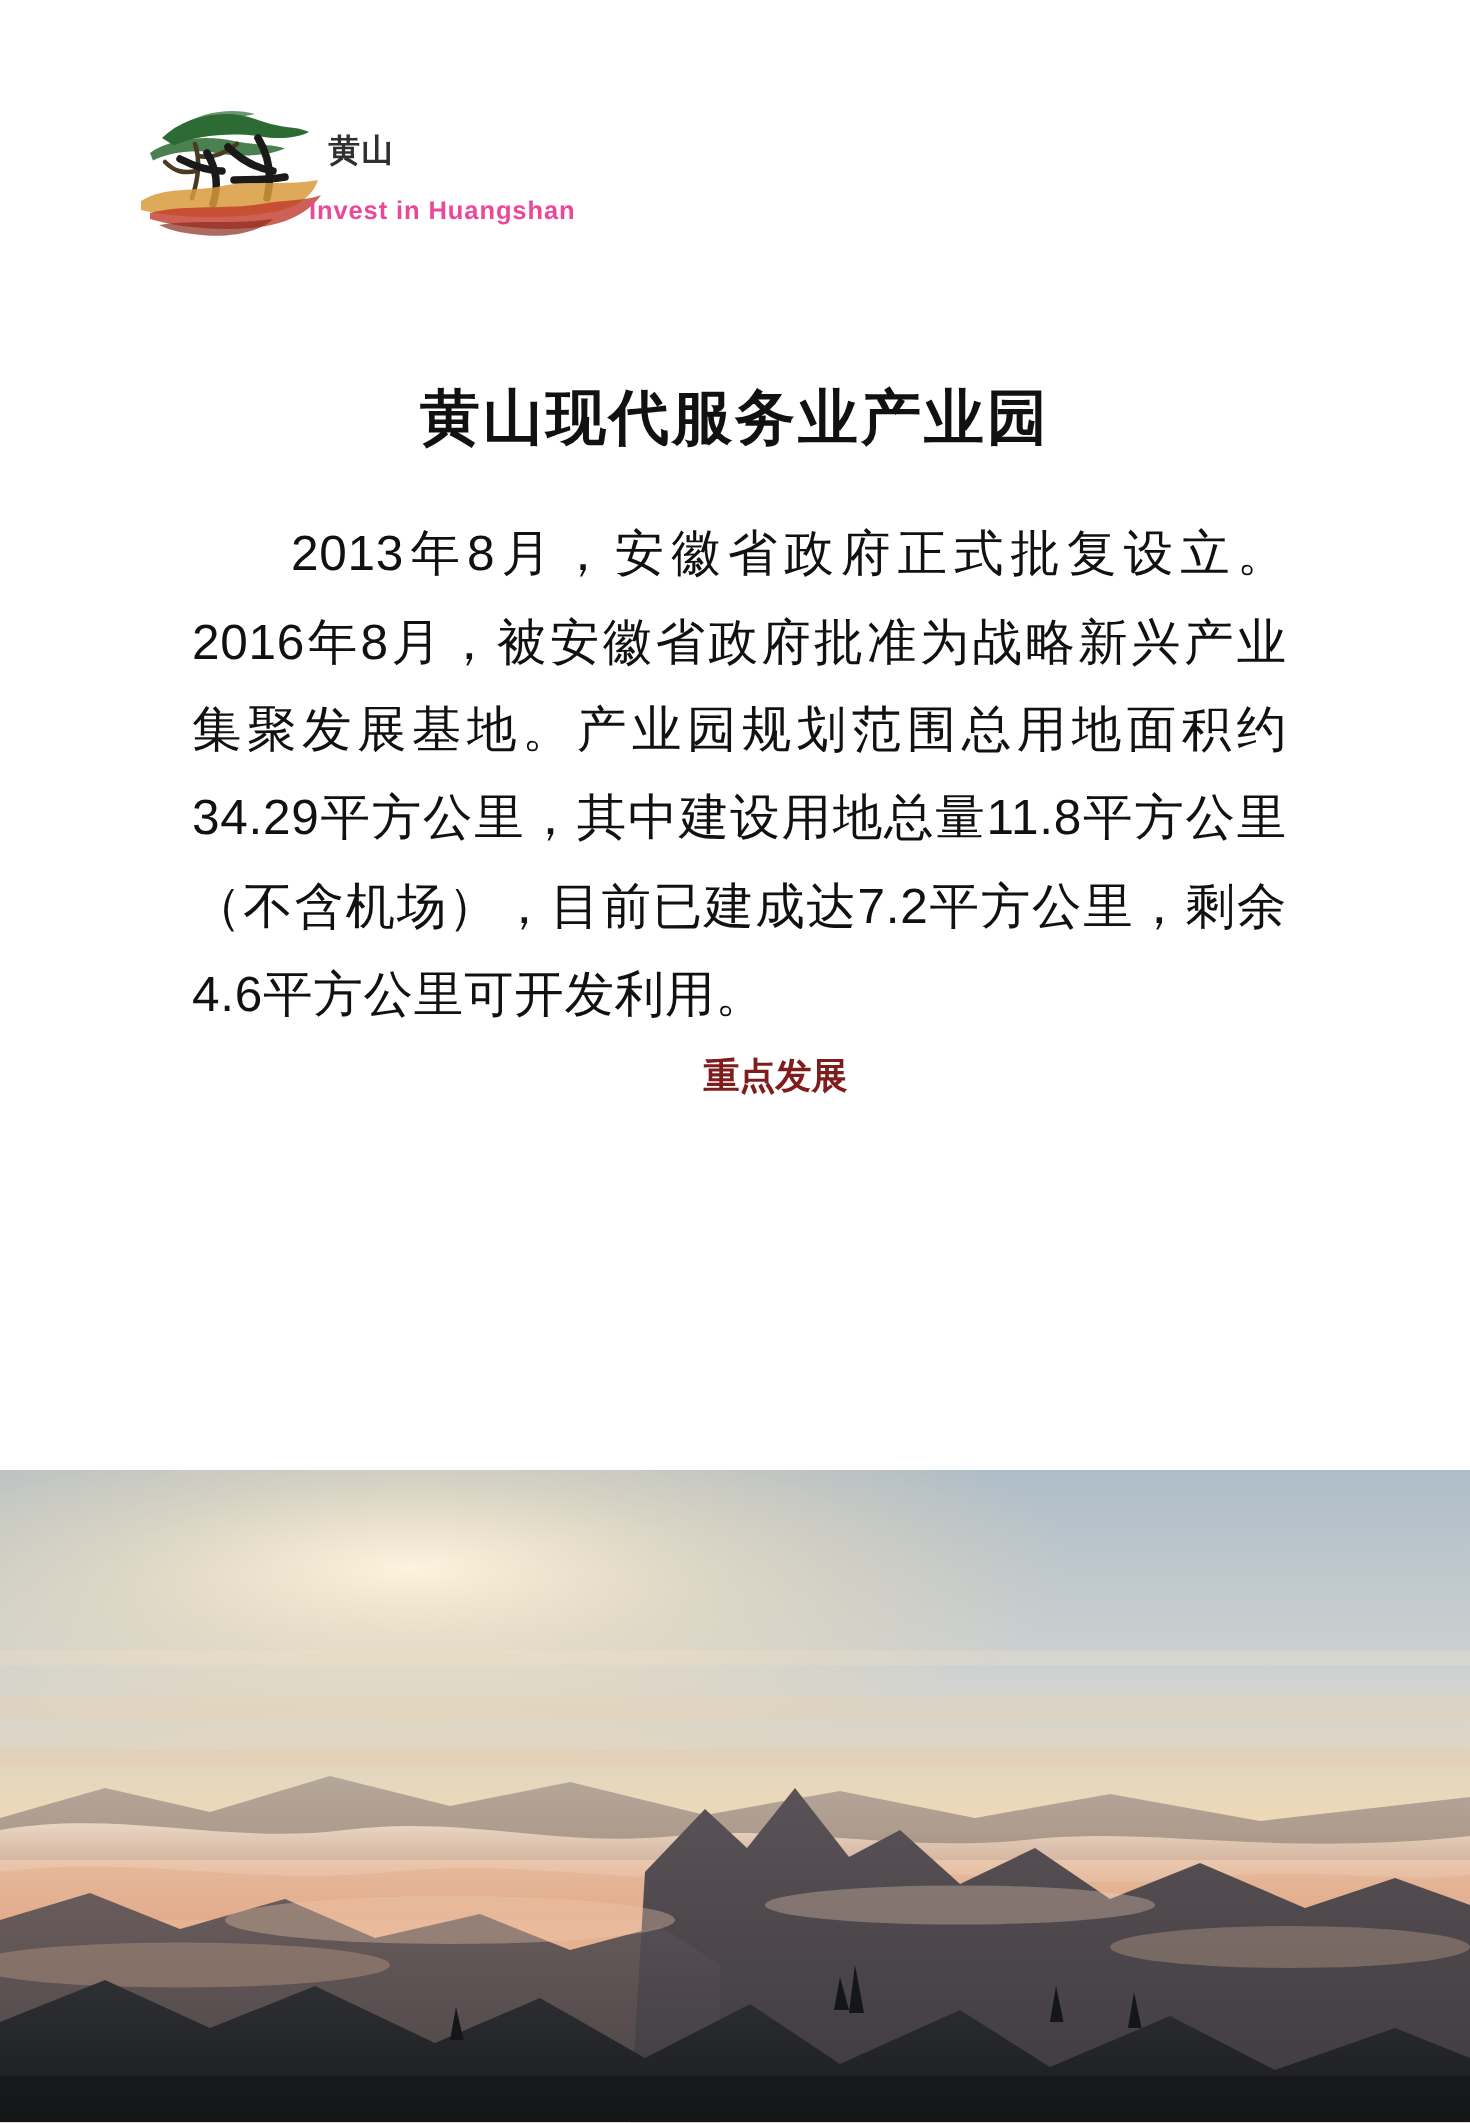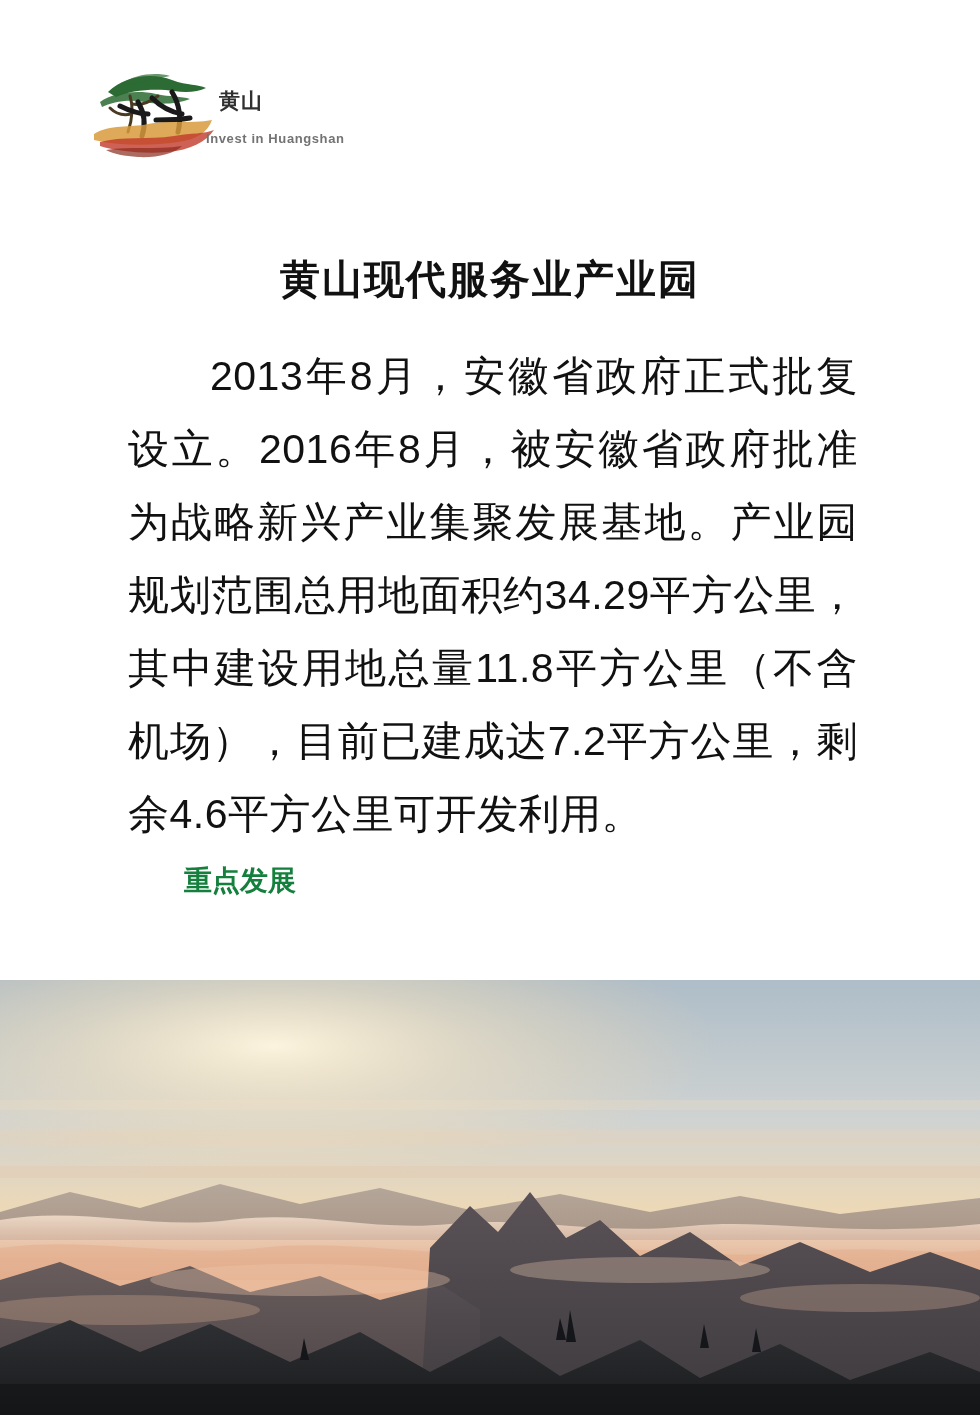--- a/index.html
+++ b/index.html
@@ -40,23 +40,23 @@
     font-size: 21px;
     font-weight: 700;
     color: #2f2f2f;
     letter-spacing: 1px;
     line-height: 1;
   }
   .logo-en {
     position: absolute;
     left: 120px;
     top: 70px;
-    font-size: 13px;
-    font-weight: 700;
-    color: #737373;
+    font-size: 17px;
+    font-weight: 700;
+    color: #ec4899;
     letter-spacing: 0.6px;
     line-height: 1;
     font-family: "Liberation Sans", "DejaVu Sans", sans-serif;
   }
 
   
   .doc-title {
     position: absolute;
     left: 0;
     top: 228px;
@@ -70,35 +70,36 @@
   }
 
   
   .body-wrap {
     position: absolute;
     left: 128px;
     top: 340px;
     width: 730px;
   }
   .para {
-    font-size: 41px;
+    font-size: 33px;
     line-height: 1.78;
     letter-spacing: 0.5px;
     text-indent: 2em;
     color: #111;
     margin: 0 0 4px 0;
     text-align: justify;
   }
   .subhead {
-    font-size: 28px;
+    font-size: 24px;
     font-weight: 700;
     line-height: 1.7;
     text-indent: 2em;
-    color: #15803d;
+    color: #7f1d1d;
     margin: 6px 0 0 0;
+    text-align: center;
   }
   .para-list {
     font-size: 33px;
     line-height: 1.78;
     letter-spacing: 0.5px;
     text-indent: 2em;
     color: #111;
     margin: 0;
   }
 

